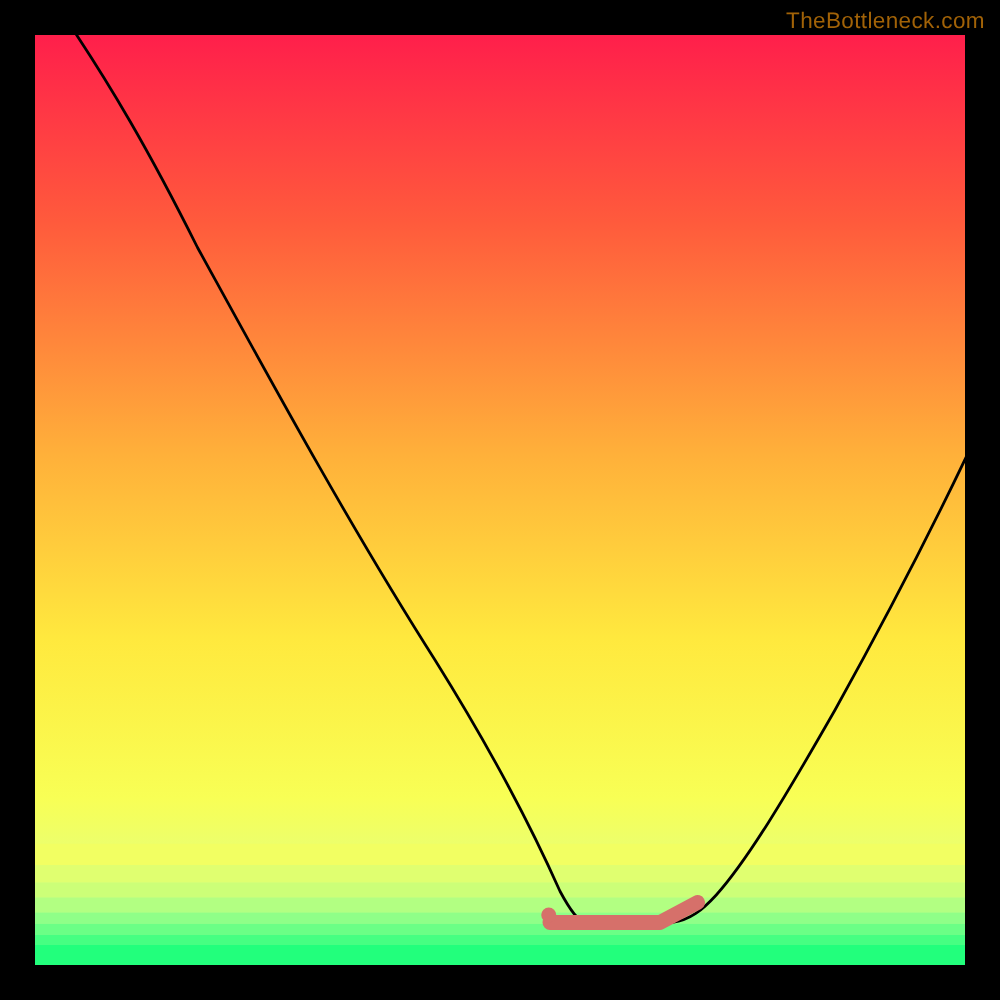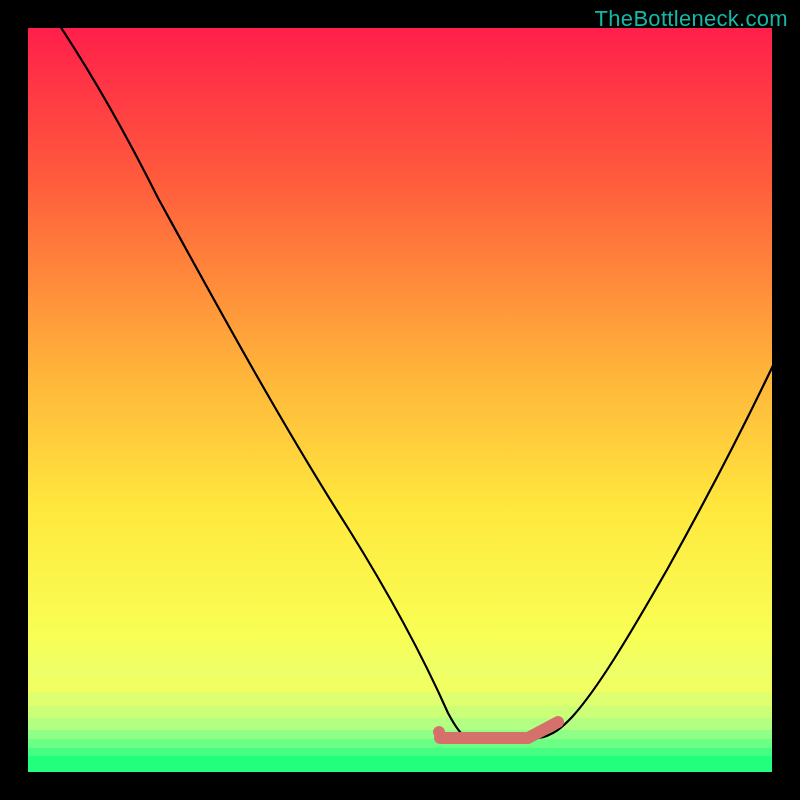--- a/index.html
+++ b/index.html
@@ -1,17 +1,17 @@
 <!DOCTYPE html>
 <html><head>
 <meta charset="utf-8">
 <style>
   * { margin: 0; padding: 0; box-sizing: border-box; }
   body { width: 800px; height: 800px; background: #000; position: relative; font-family: Arial, sans-serif; }
-  .watermark { position: absolute; top: 6px; right: 12px; color: #14b8a6; font-size: 22px; font-weight: 500; letter-spacing: 0.3px; z-index: 10; }
+  .watermark { position: absolute; top: 6px; right: 12px; color: #a16207; font-size: 18px; font-weight: 500; letter-spacing: 0.3px; z-index: 10; }
   .frame { position: absolute; left: 28px; top: 28px; width: 744px; height: 744px; }
   .plot-bg { position: absolute; left: 0; top: 0; width: 100%; height: 100%; }
   .bottom-band { position: absolute; left: 0; right: 0; }
   .curve-svg { position: absolute; left: 0; top: 0; width: 100%; height: 100%; }
   .marker { position: absolute; border-radius: 50%; background: #d6706a; }
 </style>
 </head>
 <body>
 
 <div class="watermark">TheBottleneck.com</div>

